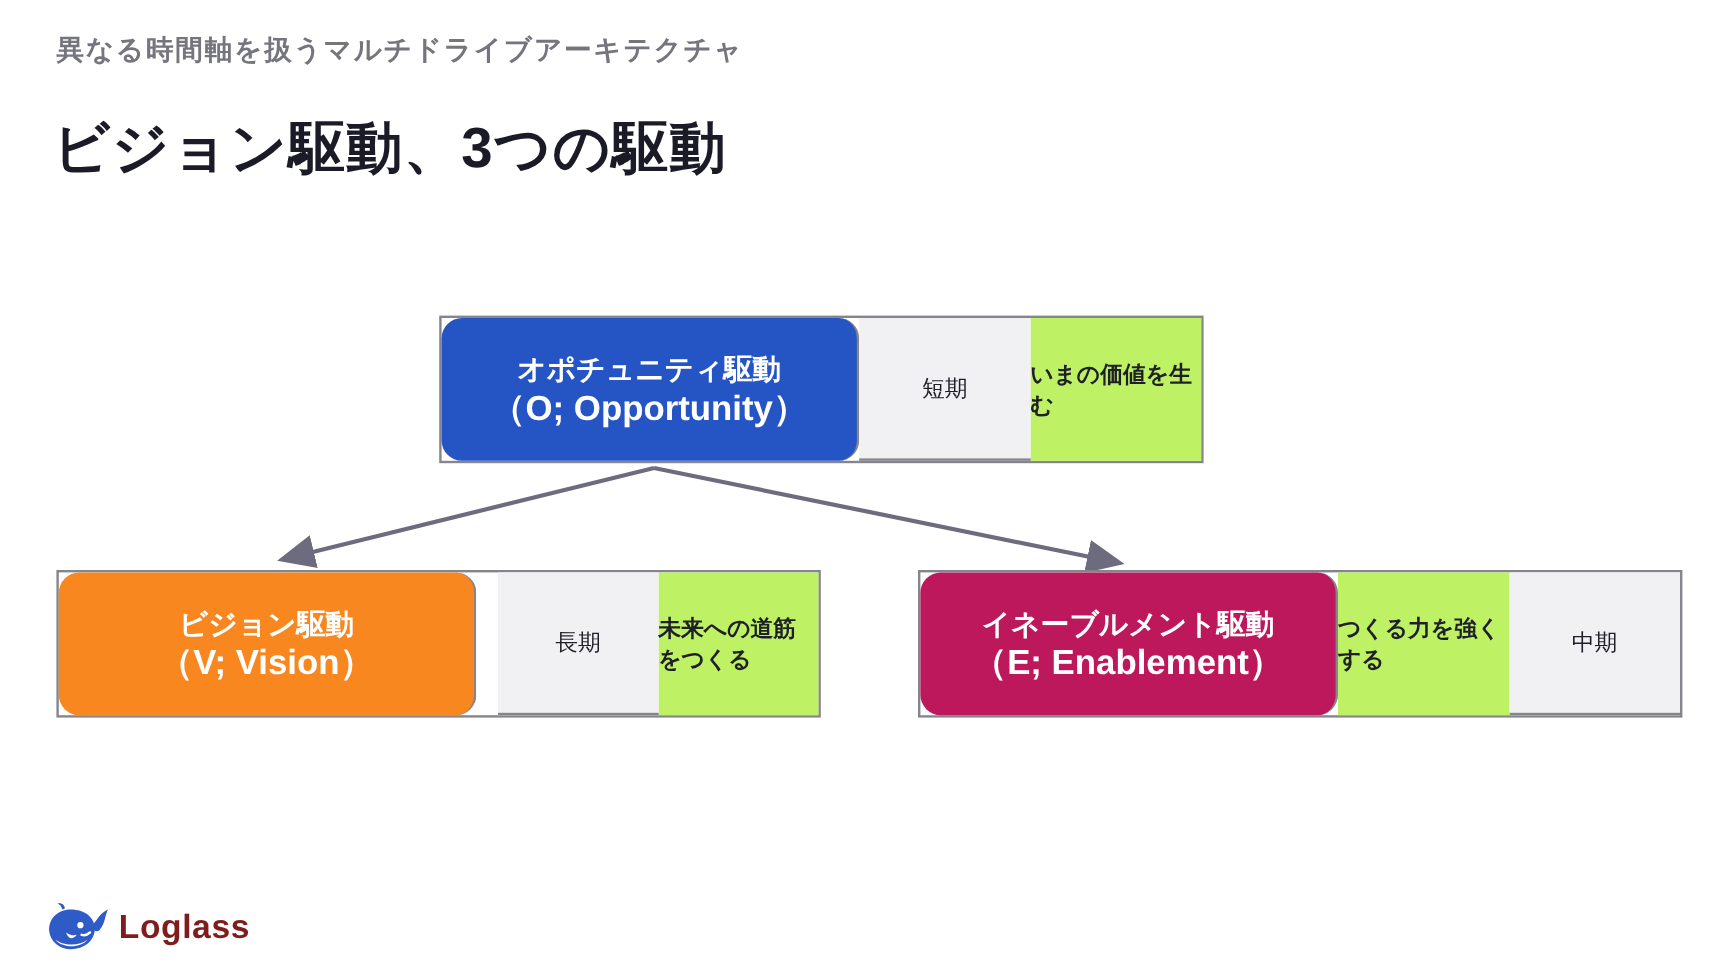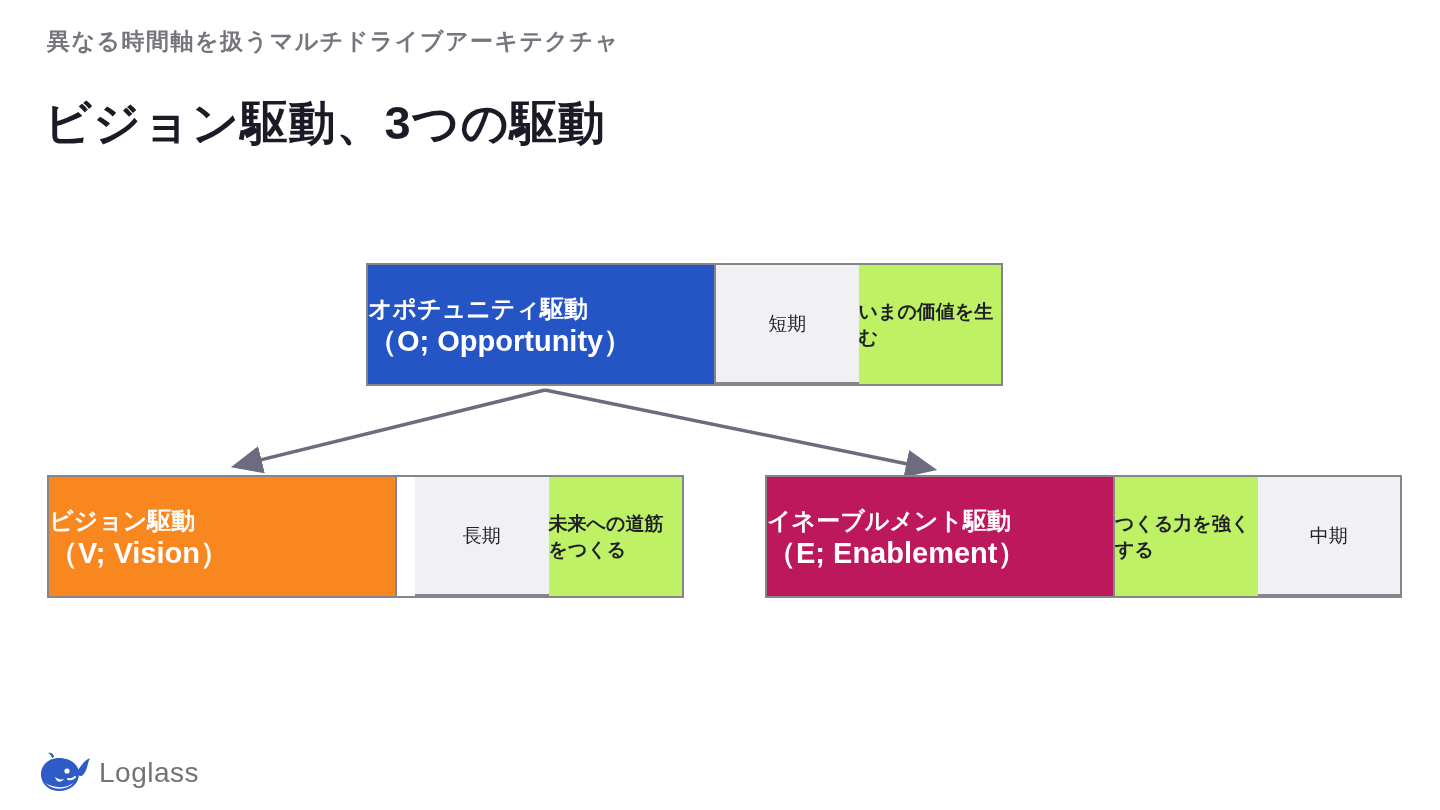--- a/index.html
+++ b/index.html
@@ -44,24 +44,25 @@
     border: 2px solid #85858d;
     box-sizing: content-box;
     background: #ffffff;
   }
   .node-table .head {
     width: 346px;
     flex: 0 0 346px;
     border-right: 2px solid #85858d;
     display: flex;
     flex-direction: column;
-    align-items: flex-start;
+    align-items: center;
     justify-content: center;
     color: #ffffff;
     text-align: center;
+    border-radius: 17px;
   }
   .head .line-ja {
     font-size: 24px;
     font-weight: 700;
     line-height: 33px;
   }
   .head .line-en {
     font-size: 29px;
     font-weight: 700;
     line-height: 33px;
@@ -105,23 +106,23 @@
   .logo {
     position: absolute;
     left: 38px;
     top: 750px;
     display: flex;
     align-items: center;
     gap: 7px;
   }
   .logo-text {
     font-size: 28px;
-    font-weight: 400;
+    font-weight: 700;
     letter-spacing: 0.5px;
-    color: #737373;
+    color: #7f1d1d;
   }
 </style>
 </head>
 <body>
 
 <div class="kicker">異なる時間軸を扱うマルチドライブアーキテクチャ</div>
 <div class="title">ビジョン駆動、3つの駆動</div>
 
 <svg class="arrows-layer" width="1440" height="810" viewBox="0 0 1440 810" xmlns="http://www.w3.org/2000/svg">
   <defs>

